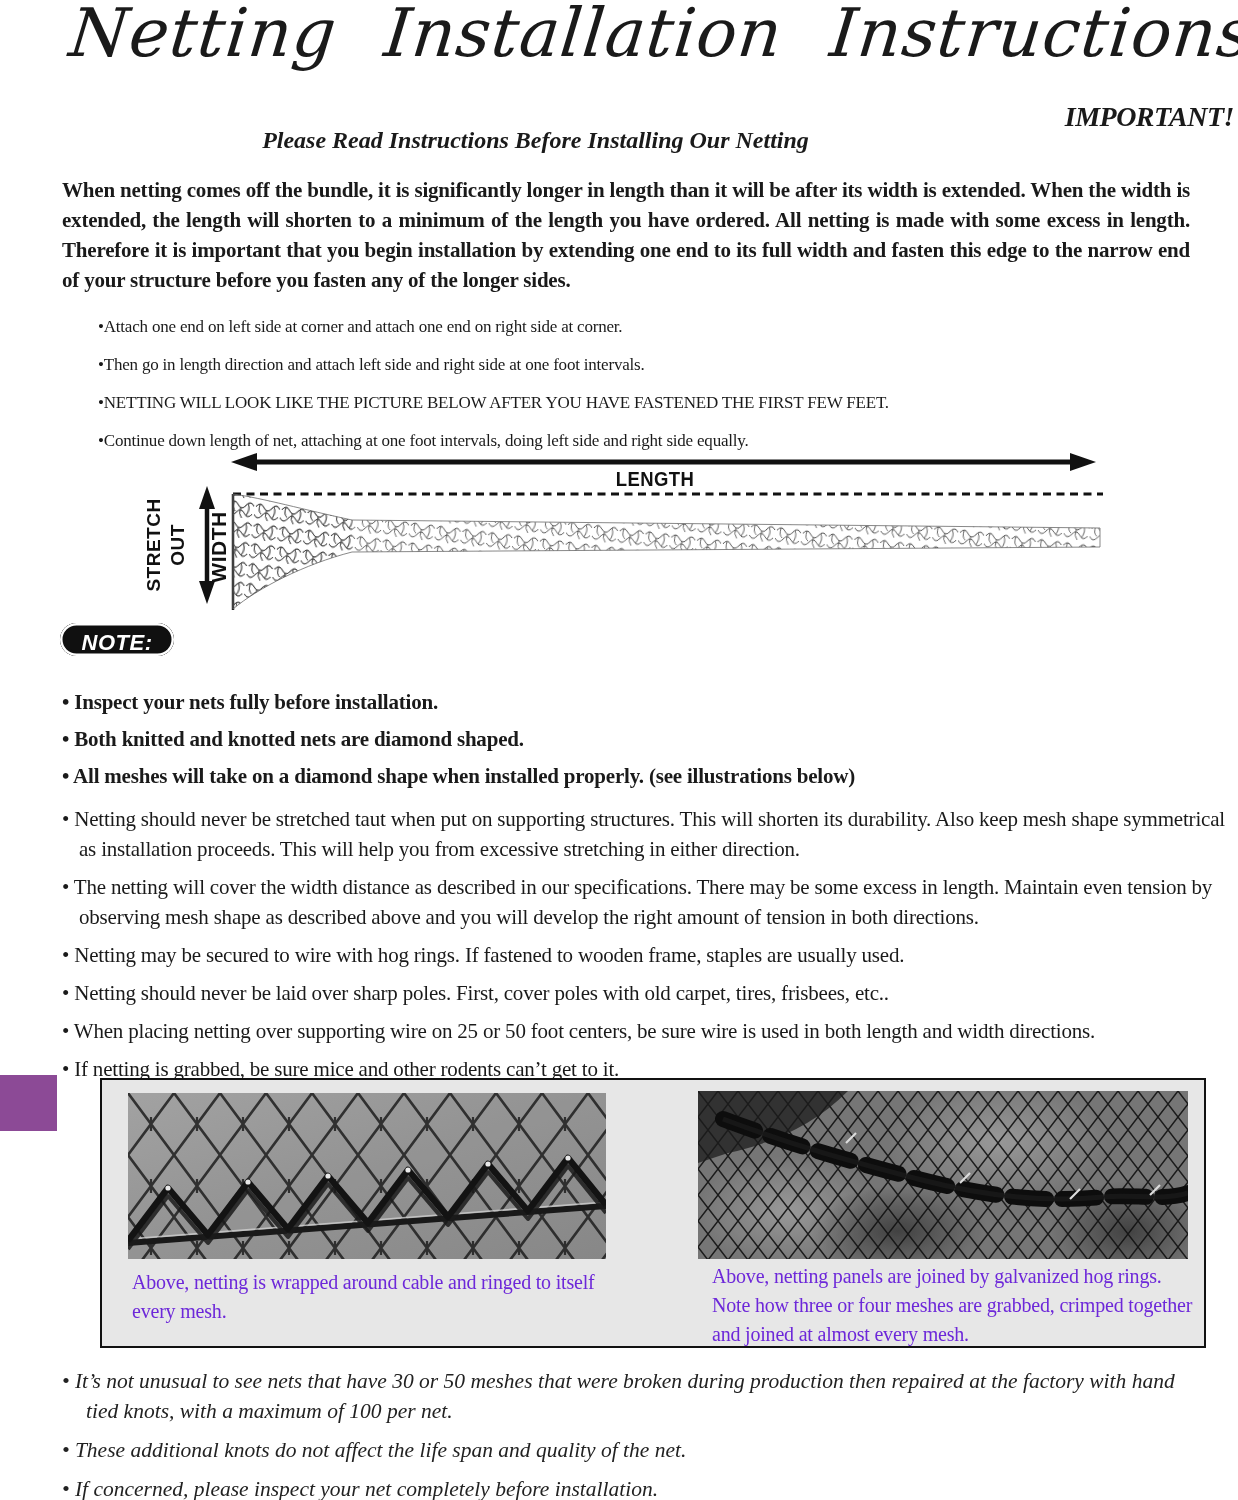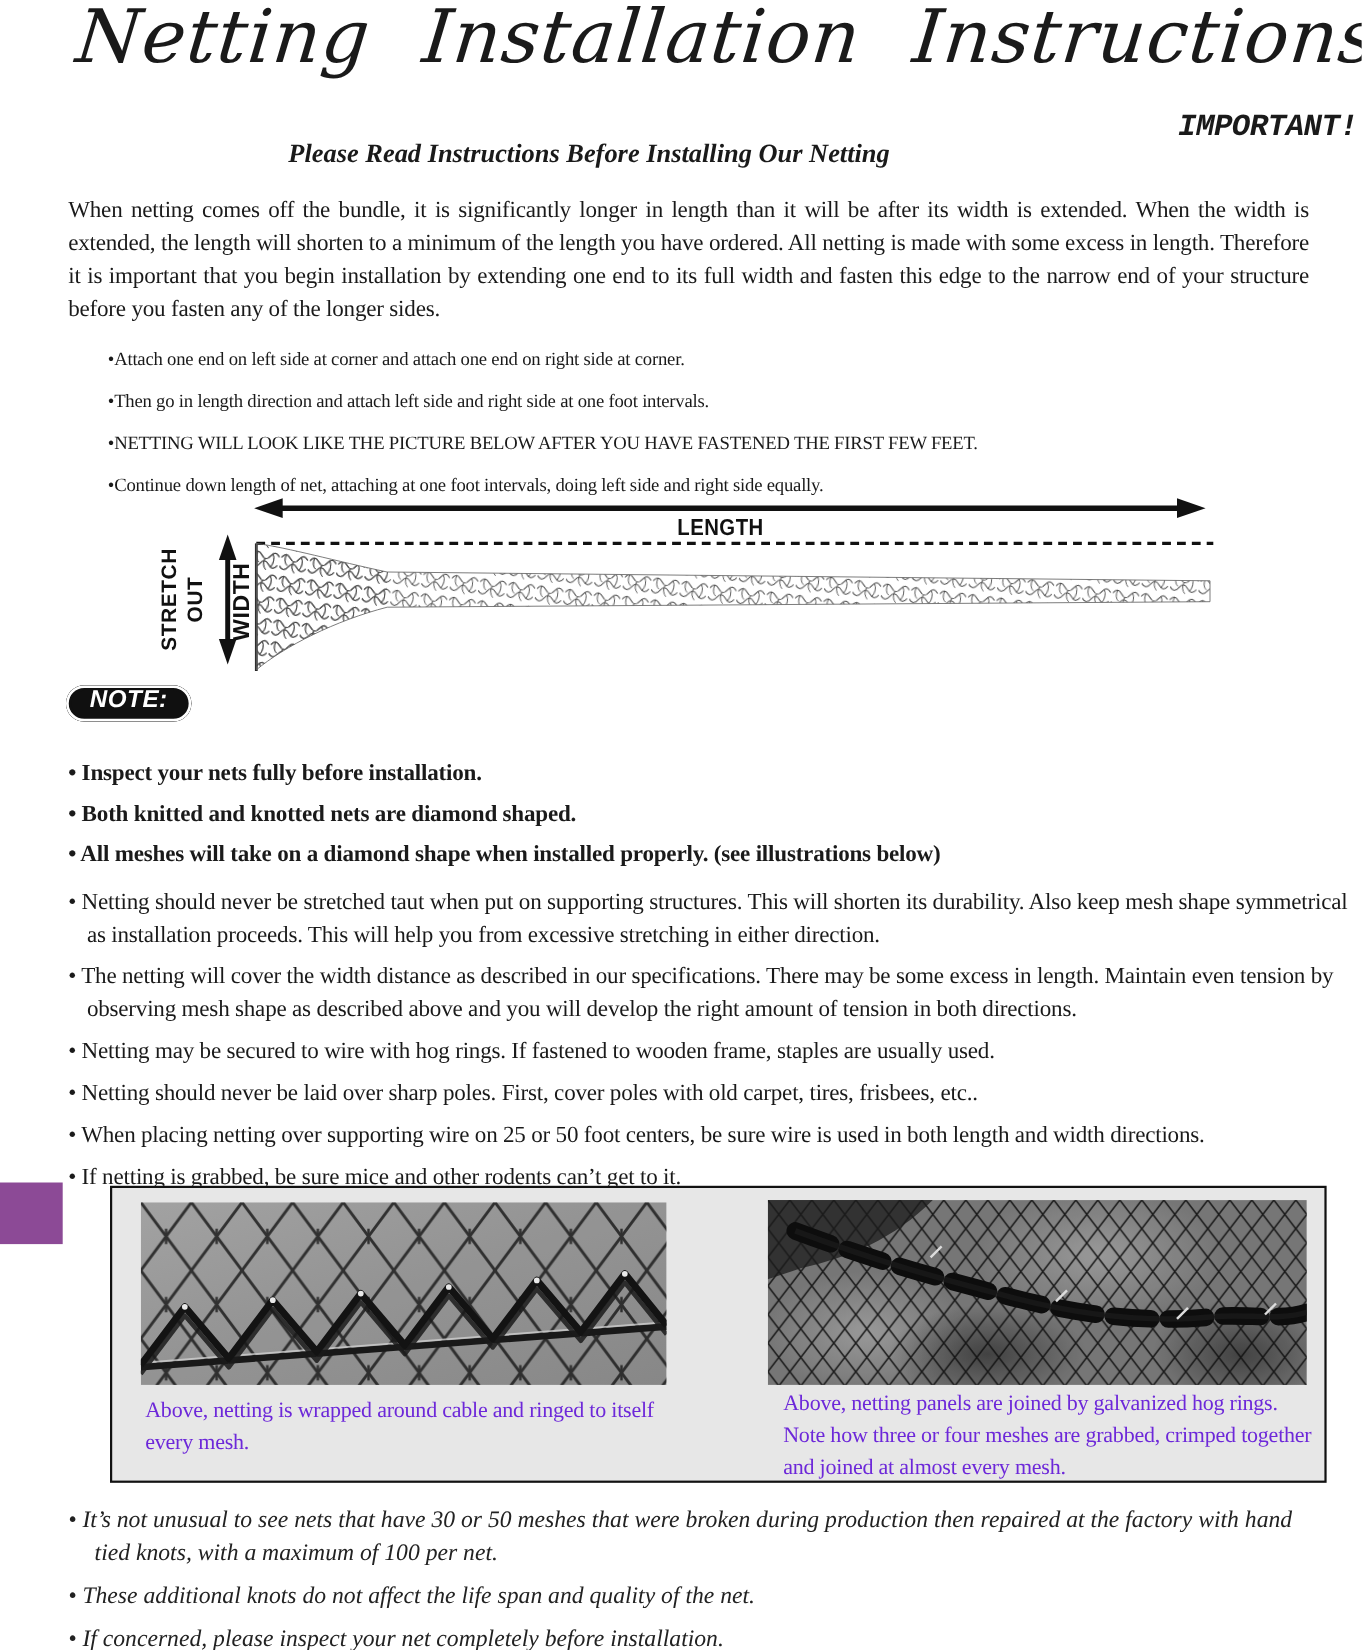--- a/index.html
+++ b/index.html
@@ -4,38 +4,38 @@
 <style>
   html,body{margin:0;padding:0;background:#ffffff;}
   #page{position:relative;width:1238px;height:1500px;background:#ffffff;overflow:hidden;
         color:#1a1a1a;font-family:"Liberation Serif",serif;}
 
   
   .title{position:absolute;top:-6px;left:0;width:1238px;text-align:center;padding-left:70px;
          box-sizing:border-box;font-family:"DejaVu Serif",serif;font-style:italic;
          font-size:67px;font-weight:400;letter-spacing:1px;word-spacing:26px;
          transform:skewX(-6deg);white-space:nowrap;}
-  .important{position:absolute;top:101px;right:4px;font-family:Liberation Mono, monospace;
+  .important{position:absolute;top:101px;right:4px;font-family:Liberation Serif, serif;
              font-weight:bold;font-style:italic;font-size:28px;letter-spacing:-0.5px;}
   .subtitle{position:absolute;top:127px;left:0;width:1238px;text-align:center;padding-right:180px;
             box-sizing:border-box;font-weight:bold;font-style:italic;font-size:24px;padding-left:13px;}
 
   
   .intro{position:absolute;top:175px;left:62px;width:1128px;font-size:21px;line-height:30px;
-         letter-spacing:-0.2px;text-align:justify;}
+         letter-spacing:-0.2px;text-align:justify;font-weight:bold;}
   .steps{position:absolute;top:312px;left:62px;width:1150px;font-size:17px;letter-spacing:-0.2px;margin-left:36px;}
   .steps .step{margin-bottom:9px;line-height:29px;}
 
   
   .diagram{position:absolute;top:450px;left:0;width:1238px;height:170px;}
 
   
   .note-badge{position:absolute;top:623px;left:60px;width:114px;height:33px;background:#101010;
               border-radius:17px;box-shadow:inset 0 0 0 2.5px #ffffff, inset 0 0 0 5px #101010;
-              display:flex;align-items:flex-start;justify-content:center;}
+              display:flex;align-items:flex-end;justify-content:center;}
   .note-badge span{color:#ffffff;font-family:"Liberation Sans",sans-serif;font-weight:bold;
                    font-style:italic;font-size:22px;letter-spacing:0.5px;}
 
   
   .note-list{position:absolute;top:674px;left:62px;width:1170px;font-size:21px;letter-spacing:-0.2px;margin-top:13px;}
   .note-list .nb{line-height:30px;padding-left:17px;text-indent:-17px;}
   .note-list .bold{font-weight:bold;margin-bottom:7px;}
   .note-list .bold:nth-child(3){margin-bottom:13px;}
   .note-list .reg{margin-bottom:8px;}
 

